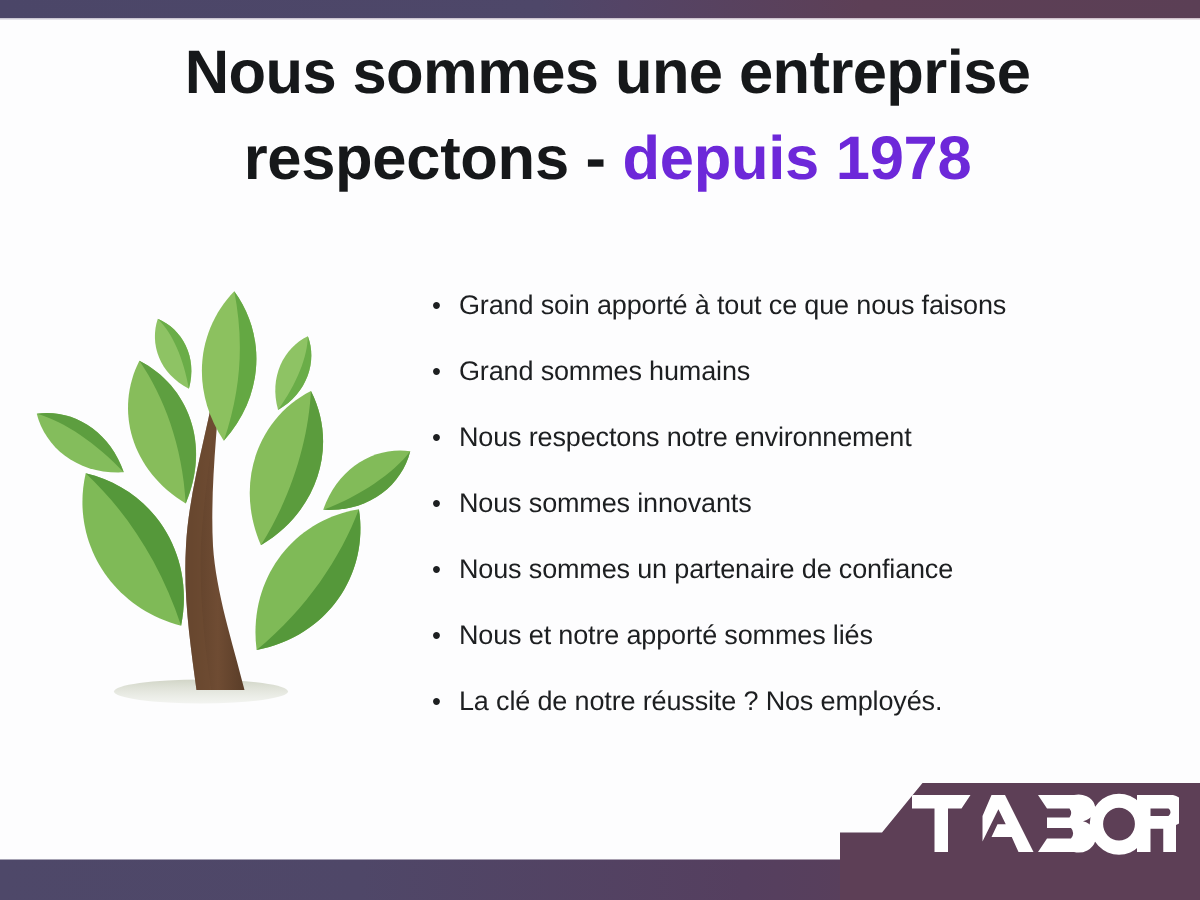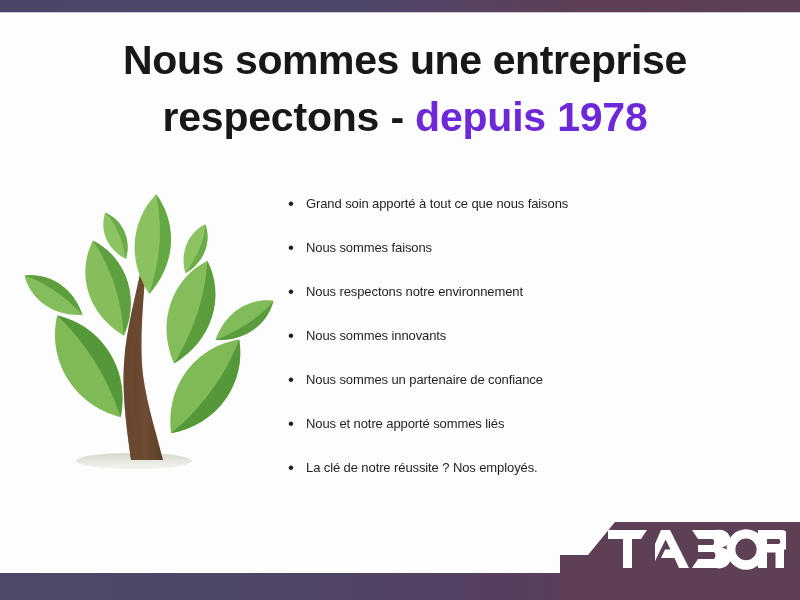--- a/index.html
+++ b/index.html
@@ -36,21 +36,21 @@
     top: 12px; left: 0;
     width: 800px;
     height: 1px;
     background: linear-gradient(90deg, #b9b5c6 0%, #c3afbc 100%);
     opacity: .75;
   }
 
   
   .title-wrap {
     position: absolute;
-    top: 32px;
+    top: 20px;
     left: 60px;
     width: 690px;
     text-align: center;
   }
   .title-line {
     font-size: 41px;
     font-weight: bold;
     color: #16181a;
     line-height: 1.38;
     letter-spacing: -0.4px;
@@ -74,21 +74,21 @@
   .bullet-dot {
     width: 20px;
     flex: 0 0 20px;
     font-size: 17px;
     line-height: 25px;
     color: #1d1f21;
     text-align: left;
     padding-left: 2px;
   }
   .bullet-text {
-    font-size: 13px;
+    font-size: 18px;
     line-height: 25px;
     color: #1d1f21;
     white-space: nowrap;
     letter-spacing: -0.1px;
   }
 
   
   .tree {
     position: absolute;
     left: 14px;
@@ -223,21 +223,21 @@
 
   <div class="bullets">
 
     <div class="bullet-row">
       <span class="bullet-dot">•</span>
       <span class="bullet-text">Grand soin apporté à tout ce que nous faisons</span>
     </div>
 
     <div class="bullet-row">
       <span class="bullet-dot">•</span>
-      <span class="bullet-text">Nous sommes faisons</span>
+      <span class="bullet-text">Grand sommes humains</span>
     </div>
 
     <div class="bullet-row">
       <span class="bullet-dot">•</span>
       <span class="bullet-text">Nous respectons notre environnement</span>
     </div>
 
     <div class="bullet-row">
       <span class="bullet-dot">•</span>
       <span class="bullet-text">Nous sommes innovants</span>

